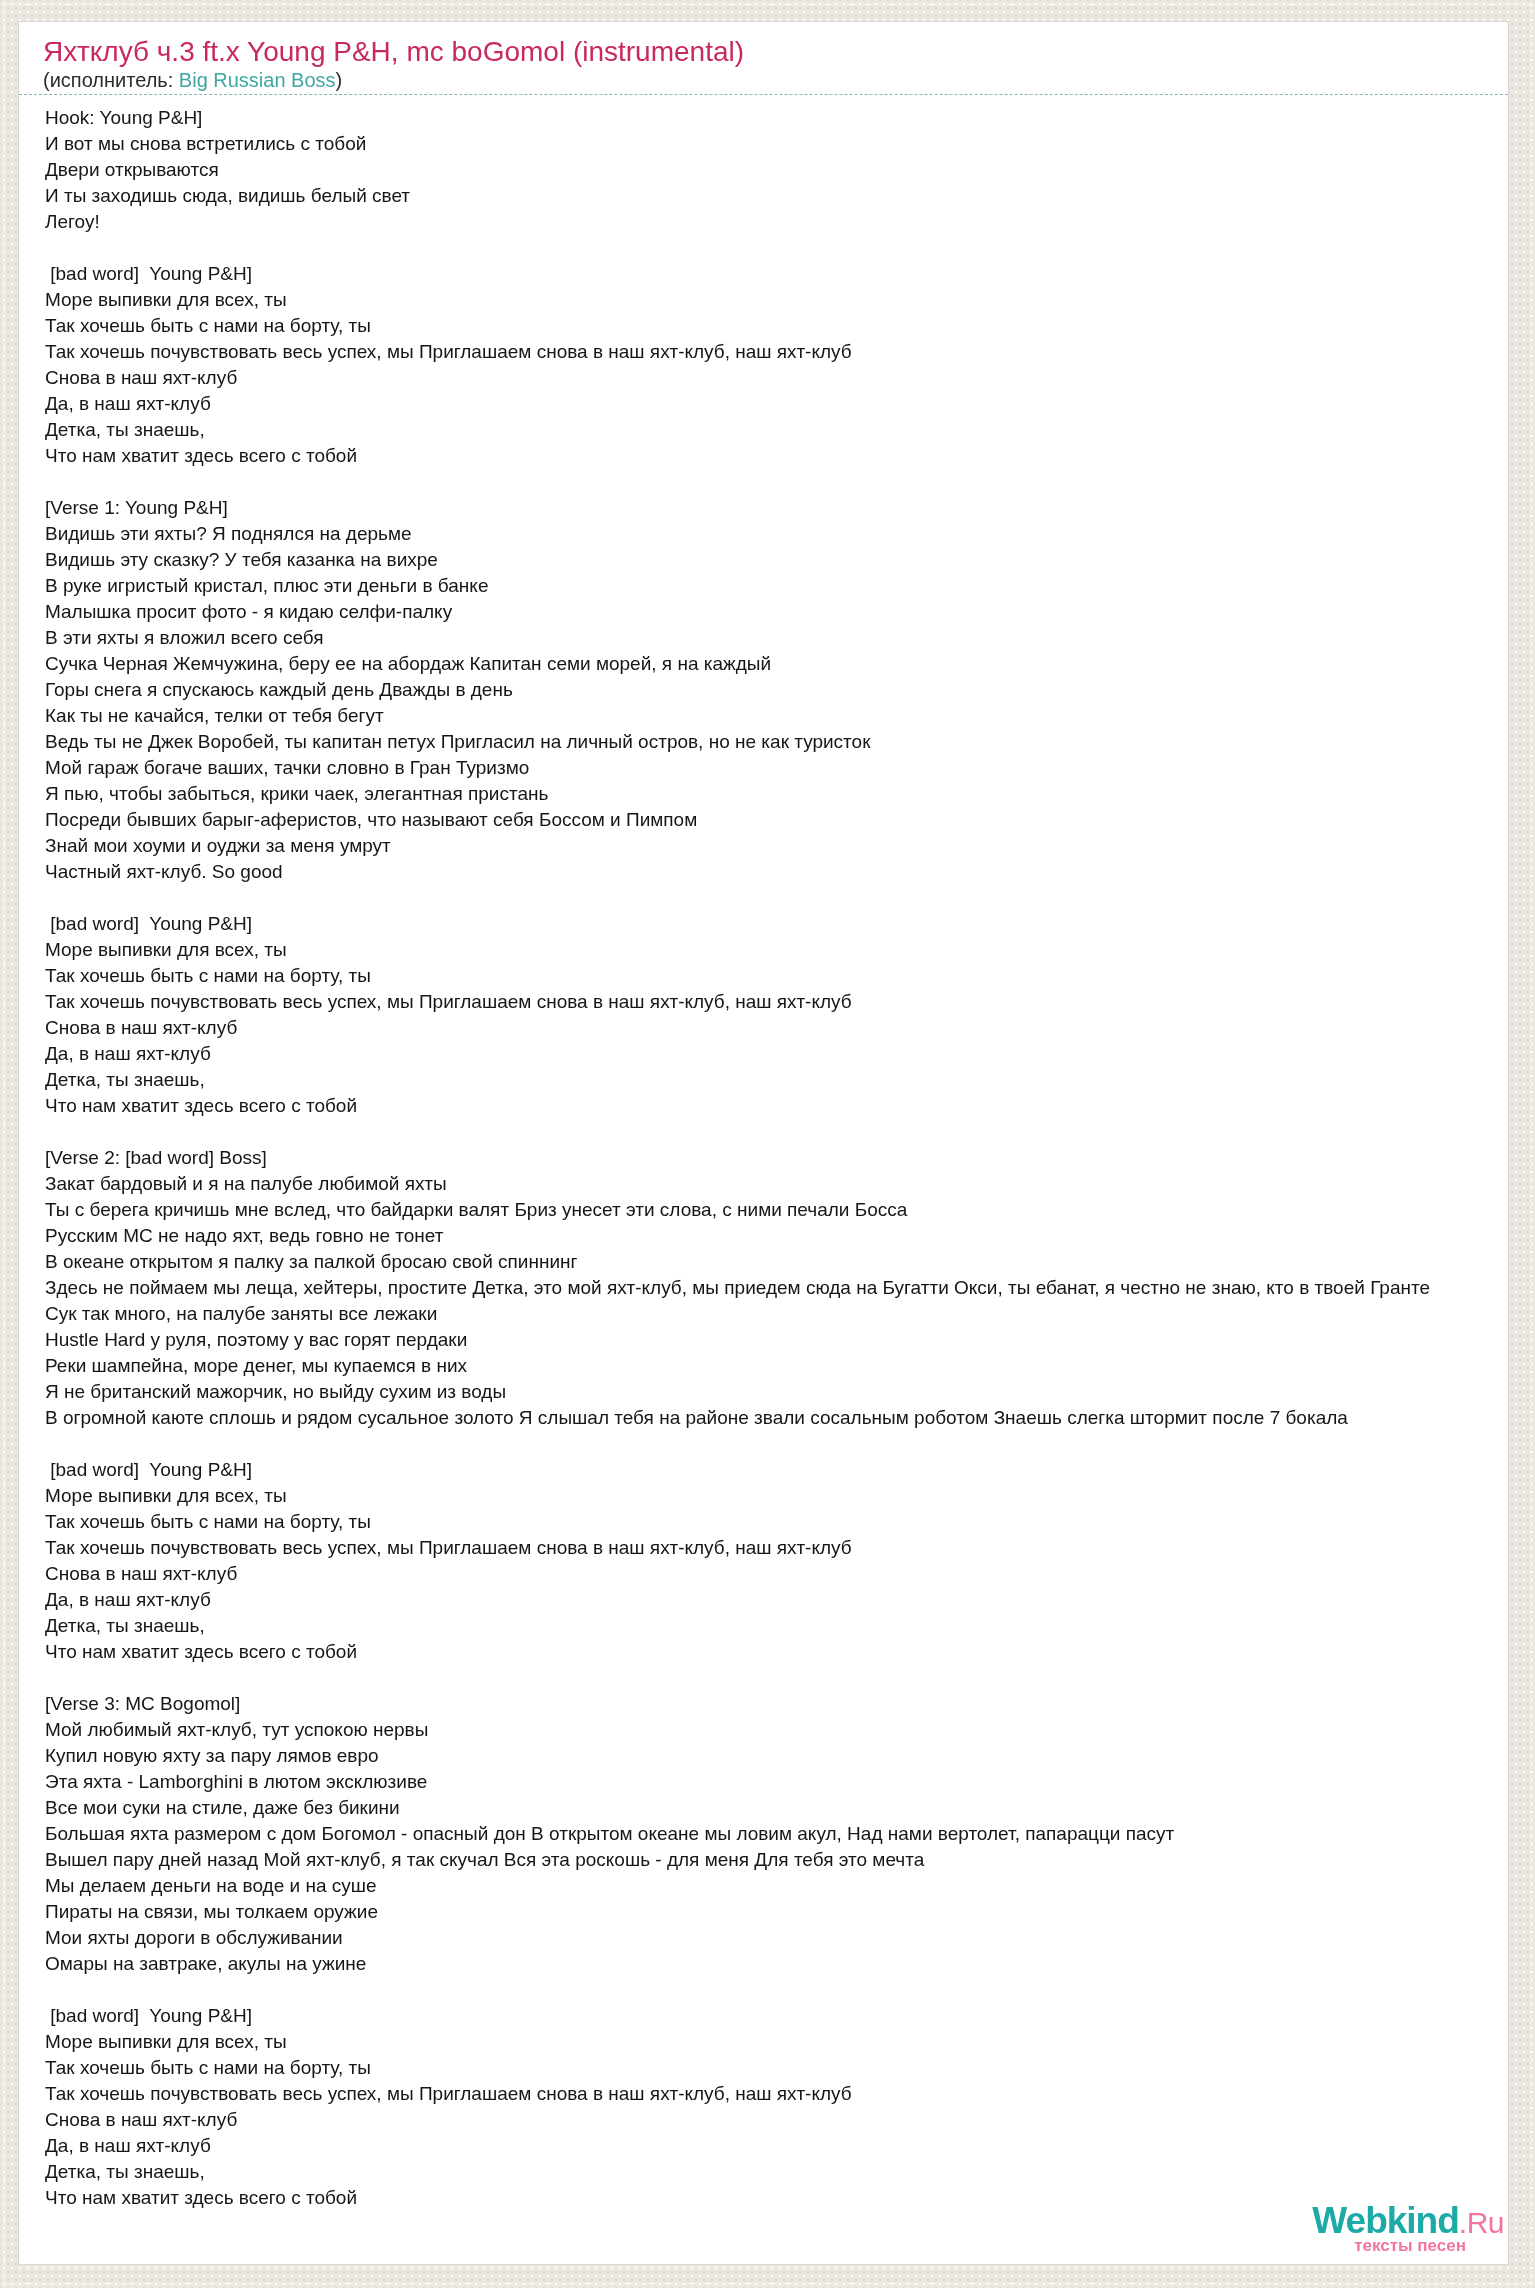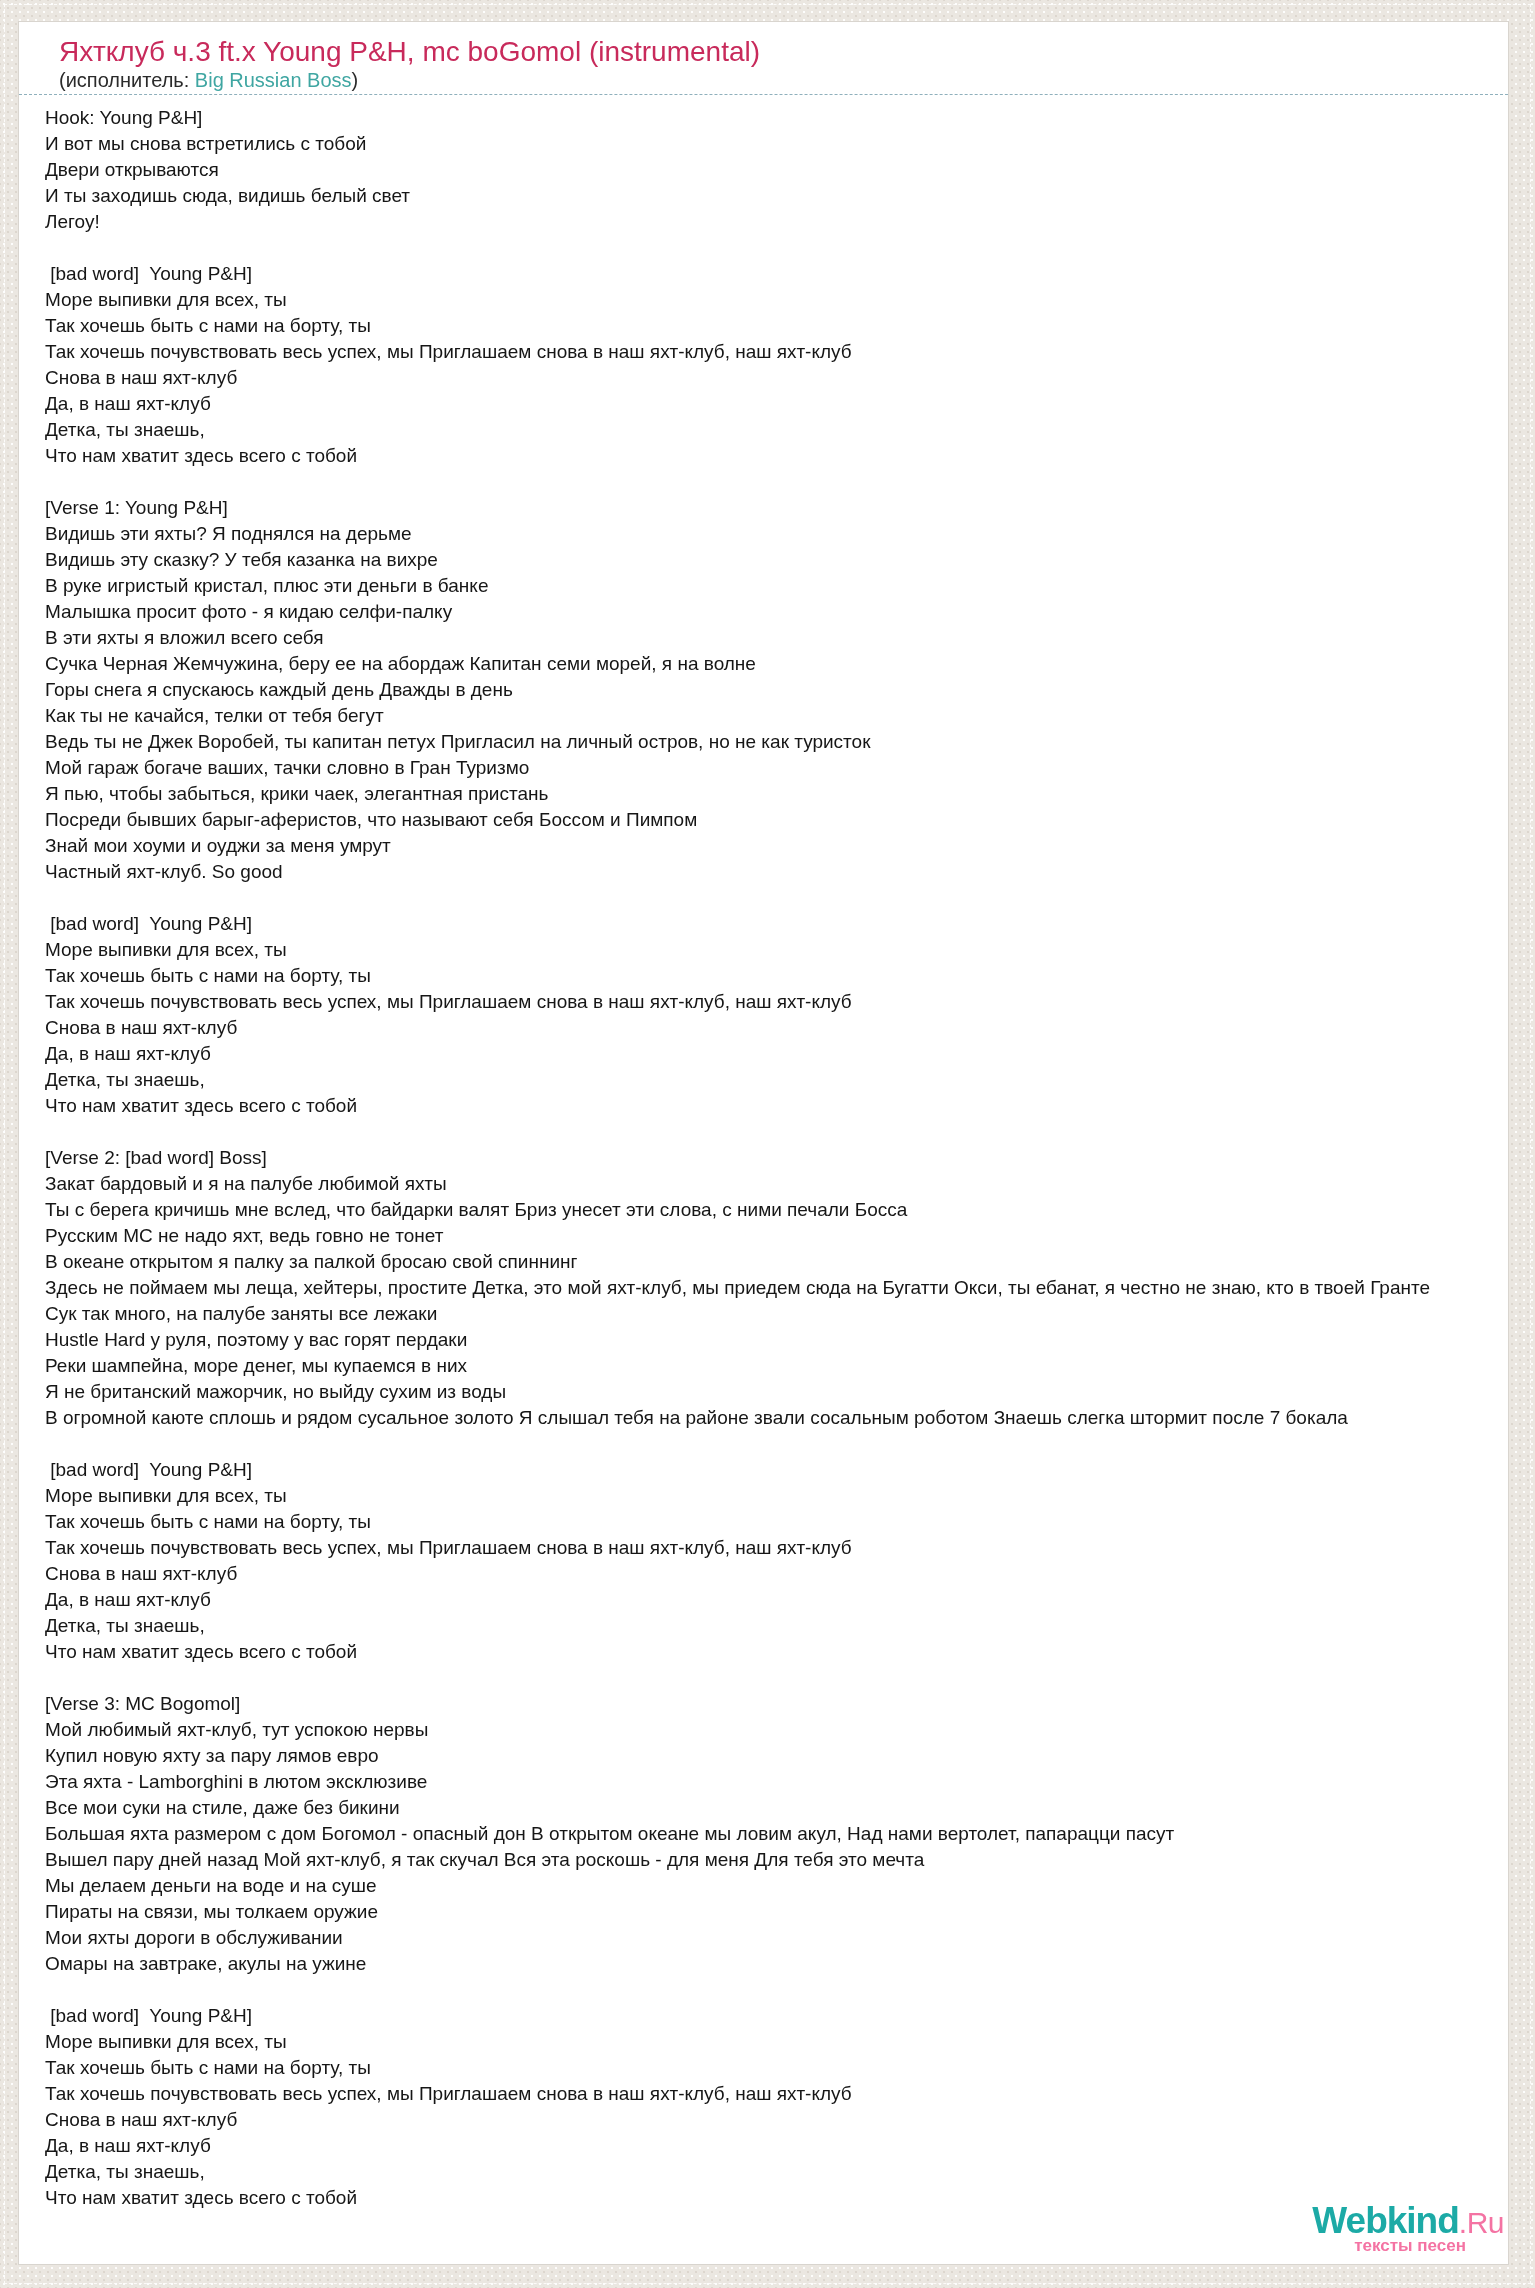--- a/index.html
+++ b/index.html
@@ -15,21 +15,21 @@
   }
   .canvas::before{
     content:"";position:absolute;left:4px;top:4px;right:4px;bottom:4px;
     border:1px dashed rgba(255,255,255,.85);pointer-events:none;
   }
   .card{
     position:absolute;left:18px;top:21px;width:1491px;height:2244px;
     box-sizing:border-box;background:#ffffff;border:1px solid #d9d5cf;
     overflow:hidden;
   }
-  .header{padding:13px 26px 3px 40px;border-bottom:1px dashed var(--c-separator,#8fb0bc);}
+  .header{padding:13px 26px 3px 24px;border-bottom:1px dashed var(--c-separator,#8fb0bc);}
   .title{margin:0;font-weight:normal;font-size:28px;line-height:34px;color:var(--c-title,#c82a5b);}
   .artist{font-size:20px;line-height:22px;color:#2b2b2b;}
   .artist-link{color:var(--c-link,#3fa6a2);text-decoration:none;cursor:pointer;}
   .lyrics{margin:10px 0 0 26px;font-size:19px;color:var(--c-text,#161616);}
   .lyric-line{height:26px;line-height:26px;white-space:pre;}
   .logo{position:absolute;right:4px;bottom:3px;text-align:right;line-height:34px;cursor:pointer;}
   .logo-main{font-weight:bold;font-size:37px;letter-spacing:-1px;color:var(--c-logo-teal,#1caaa6);}
   .logo-suffix{font-weight:normal;font-size:30px;letter-spacing:-.5px;color:var(--c-logo-pink,#f473a3);margin-top:11px;}
   .logo-tagline{font-weight:bold;font-size:17px;line-height:15px;margin:-7px 38px 8px 0;color:var(--c-logo-pink,#f473a3);}
 </style>
@@ -59,21 +59,21 @@
         <div class="lyric-line">Да, в наш яхт-клуб</div>
         <div class="lyric-line">Детка, ты знаешь,</div>
         <div class="lyric-line">Что нам хватит здесь всего с тобой</div>
         <div class="lyric-line"></div>
         <div class="lyric-line">[Verse 1: Young P&amp;H]</div>
         <div class="lyric-line">Видишь эти яхты? Я поднялся на дерьме</div>
         <div class="lyric-line">Видишь эту сказку? У тебя казанка на вихре</div>
         <div class="lyric-line">В руке игристый кристал, плюс эти деньги в банке</div>
         <div class="lyric-line">Малышка просит фото - я кидаю селфи-палку</div>
         <div class="lyric-line">В эти яхты я вложил всего себя</div>
-        <div class="lyric-line">Сучка Черная Жемчужина, беру ее на абордаж Капитан семи морей, я на волне</div>
+        <div class="lyric-line">Сучка Черная Жемчужина, беру ее на абордаж Капитан семи морей, я на каждый</div>
         <div class="lyric-line">Горы снега я спускаюсь каждый день Дважды в день</div>
         <div class="lyric-line">Как ты не качайся, телки от тебя бегут</div>
         <div class="lyric-line">Ведь ты не Джек Воробей, ты капитан петух Пригласил на личный остров, но не как туристок</div>
         <div class="lyric-line">Мой гараж богаче ваших, тачки словно в Гран Туризмо</div>
         <div class="lyric-line">Я пью, чтобы забыться, крики чаек, элегантная пристань</div>
         <div class="lyric-line">Посреди бывших барыг-аферистов, что называют себя Боссом и Пимпом</div>
         <div class="lyric-line">Знай мои хоуми и оуджи за меня умрут</div>
         <div class="lyric-line">Частный яхт-клуб. So good</div>
         <div class="lyric-line"></div>
         <div class="lyric-line"> [bad word]  Young P&amp;H]</div>

